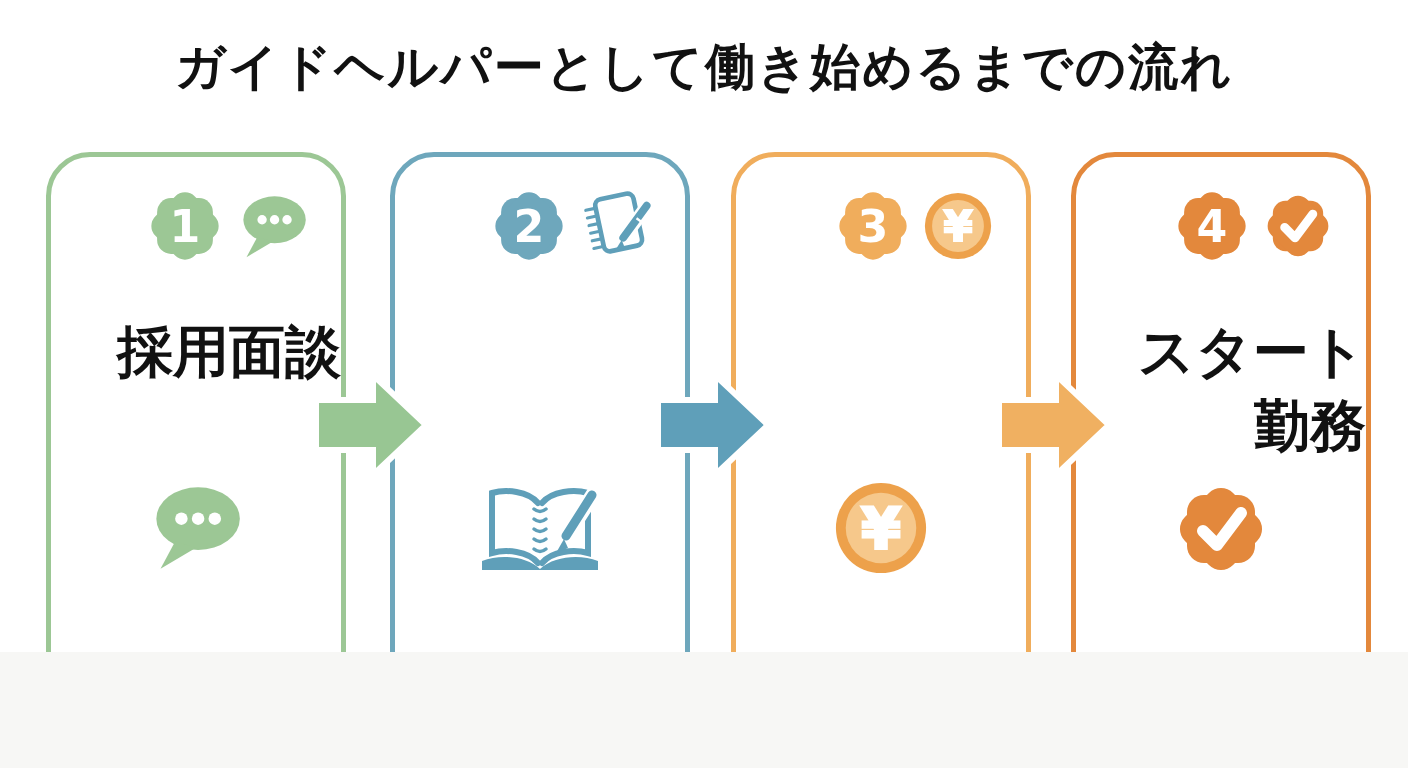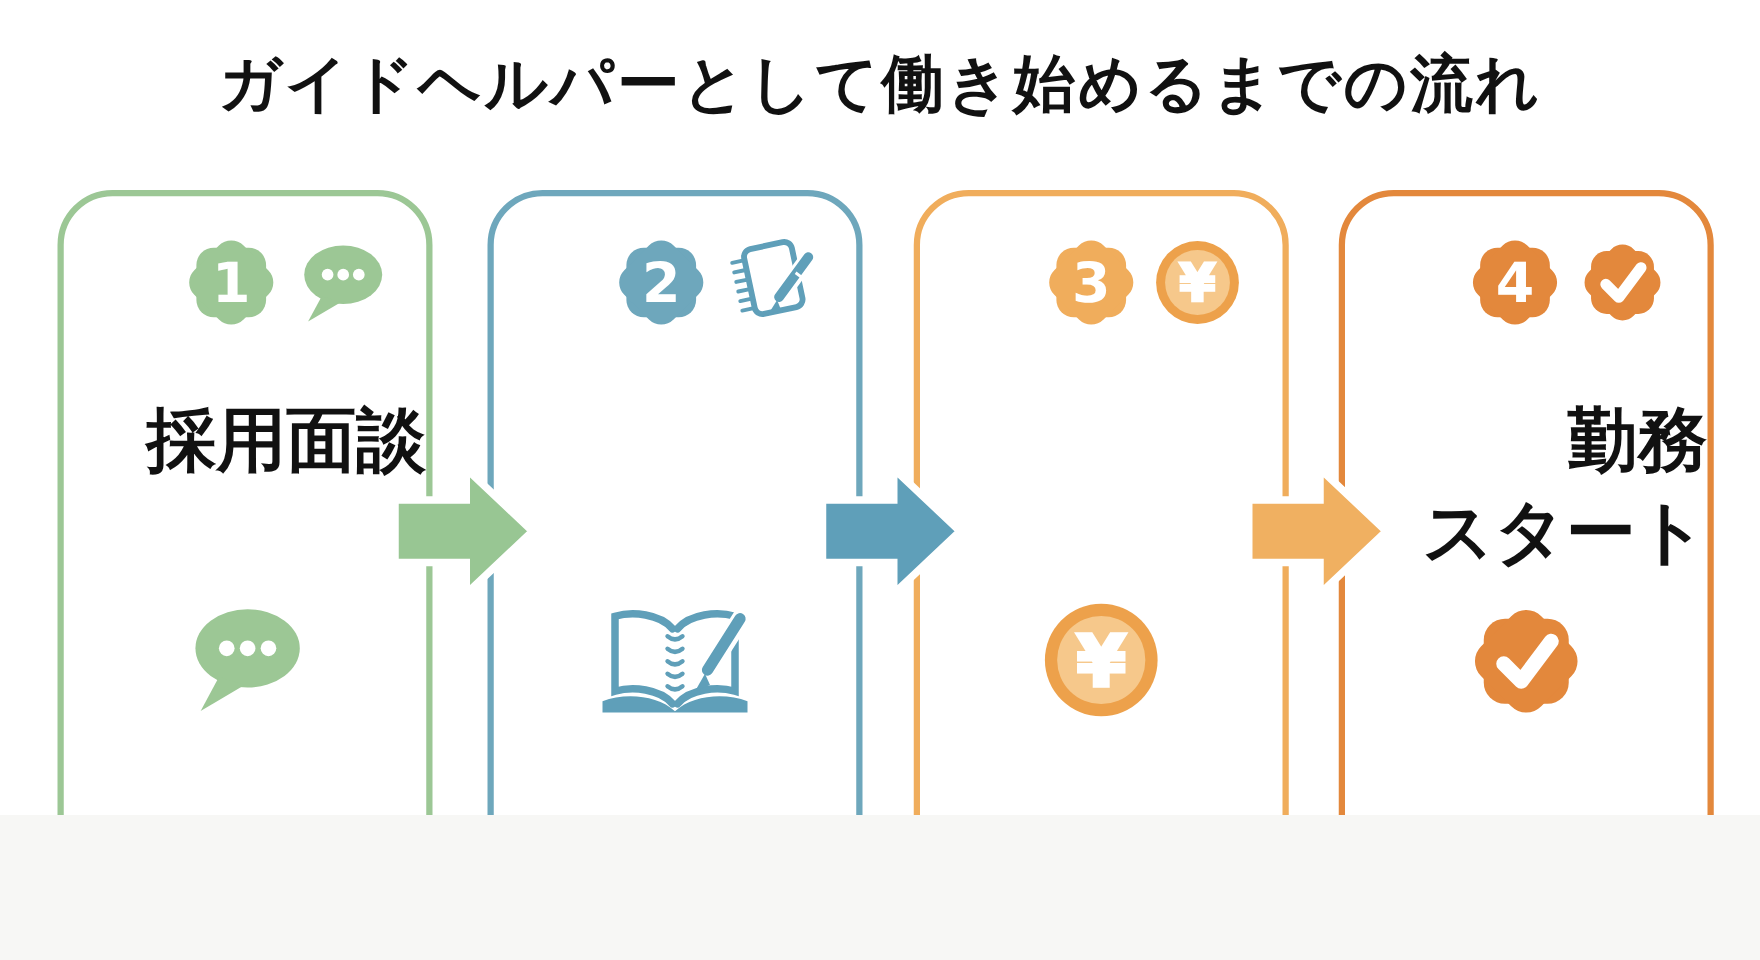--- a/index.html
+++ b/index.html
@@ -180,22 +180,22 @@
         <rect x="16" y="16" width="68" height="68" rx="17" fill="#e3883c" transform="rotate(45 50 50)"></rect>
         <text x="50" y="69" text-anchor="middle" font-size="54" font-weight="bold" fill="#ffffff">4</text>
       </svg>
       <svg class="side-icon" style="width:74px;height:74px;margin-top:4px" viewBox="0 0 100 100">
         <rect x="16" y="16" width="68" height="68" rx="17" fill="#e3883c"></rect>
         <rect x="16" y="16" width="68" height="68" rx="17" fill="#e3883c" transform="rotate(45 50 50)"></rect>
         <path d="M32 52 L46 66 L70 34" stroke="#ffffff" stroke-width="12" fill="none" stroke-linecap="round" stroke-linejoin="round"></path>
       </svg>
     </div>
     <div class="card-text">
+      <div>スタート</div>
       <div>勤務</div>
-      <div>スタート</div>
     </div>
     <svg class="bottom-icon" width="100" height="100" viewBox="0 0 100 100">
       <rect x="16" y="16" width="68" height="68" rx="17" fill="#e3883c"></rect>
       <rect x="16" y="16" width="68" height="68" rx="17" fill="#e3883c" transform="rotate(45 50 50)"></rect>
       <path d="M32 52 L46 66 L70 34" stroke="#ffffff" stroke-width="12" fill="none" stroke-linecap="round" stroke-linejoin="round"></path>
     </svg>
   </div>
 
   <svg class="arrow arrow-1" viewBox="0 0 118 108">
     <polygon points="4,29 61,29 61,4 114,54 61,104 61,79 4,79" fill="#98c693" stroke="#ffffff" stroke-width="6"></polygon>

